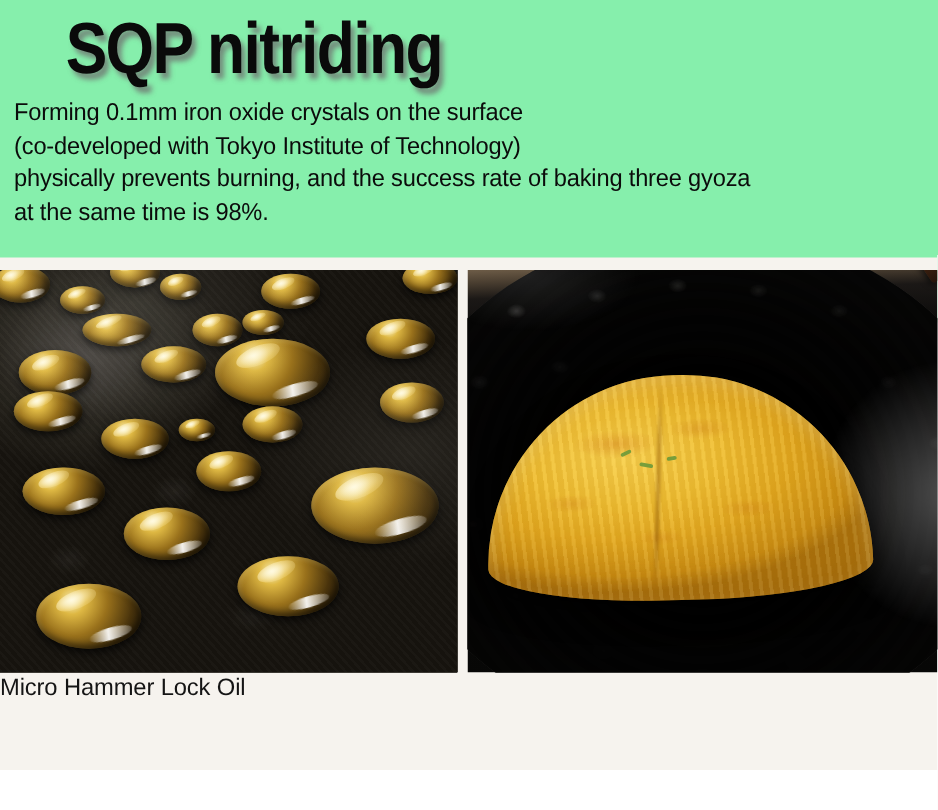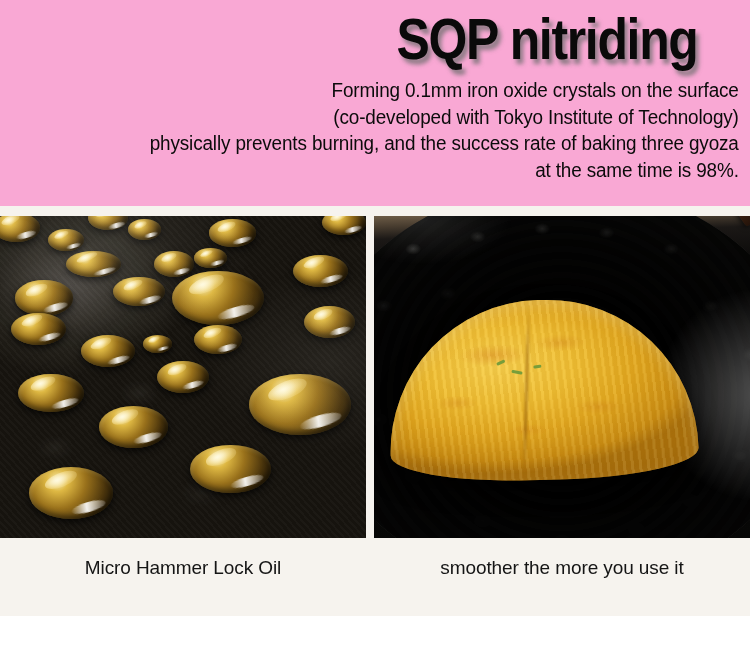--- a/index.html
+++ b/index.html
@@ -22,22 +22,22 @@
     background: #ffffff;
   }
 
   
   .header {
     position: absolute;
     left: 0;
     top: 0;
     width: 750px;
     height: 258px;
-    background: #f9a8d4;
-    text-align: right;
+    background: #86efac;
+    text-align: left;
   }
 
   .title {
     margin: 0;
     padding-top: 8px;
     font-family: "Liberation Sans", sans-serif;
     font-size: 58px;
     font-weight: 700;
     line-height: 62px;
     letter-spacing: -1.5px;
@@ -273,26 +273,25 @@
   .captions {
     position: absolute;
     left: 0;
     top: 538px;
     width: 750px;
     height: 78px;
   }
   .caption {
     position: absolute;
     top: 0;
-    text-align: center;
+    text-align: left;
     font-size: 19px;
     line-height: 26px;
     color: #151515;
     letter-spacing: -0.1px;
-    padding-top: 17px;
   }
   .caption.left  { left: 0;   width: 366px; }
   .caption.right { left: 374px; width: 376px; }
   .caption .line { display: block; white-space: nowrap; }
 
   .footer-white {
     position: absolute;
     left: 0;
     top: 616px;
     width: 750px;
@@ -372,18 +371,17 @@
         <div class="chopstick" style="right:-1%; top:2%;  width:168px; height:9px; transform:rotate(56deg);"></div>
       </div>
     </div>
   </div>
 
   <div class="captions">
     <div class="caption left">
       <span class="line">Micro Hammer Lock Oil</span>
     </div>
     <div class="caption right">
-      <span class="line">smoother the more you use it</span>
     </div>
   </div>
 
   <div class="footer-white"></div>
 </div>
 
 </body></html>

